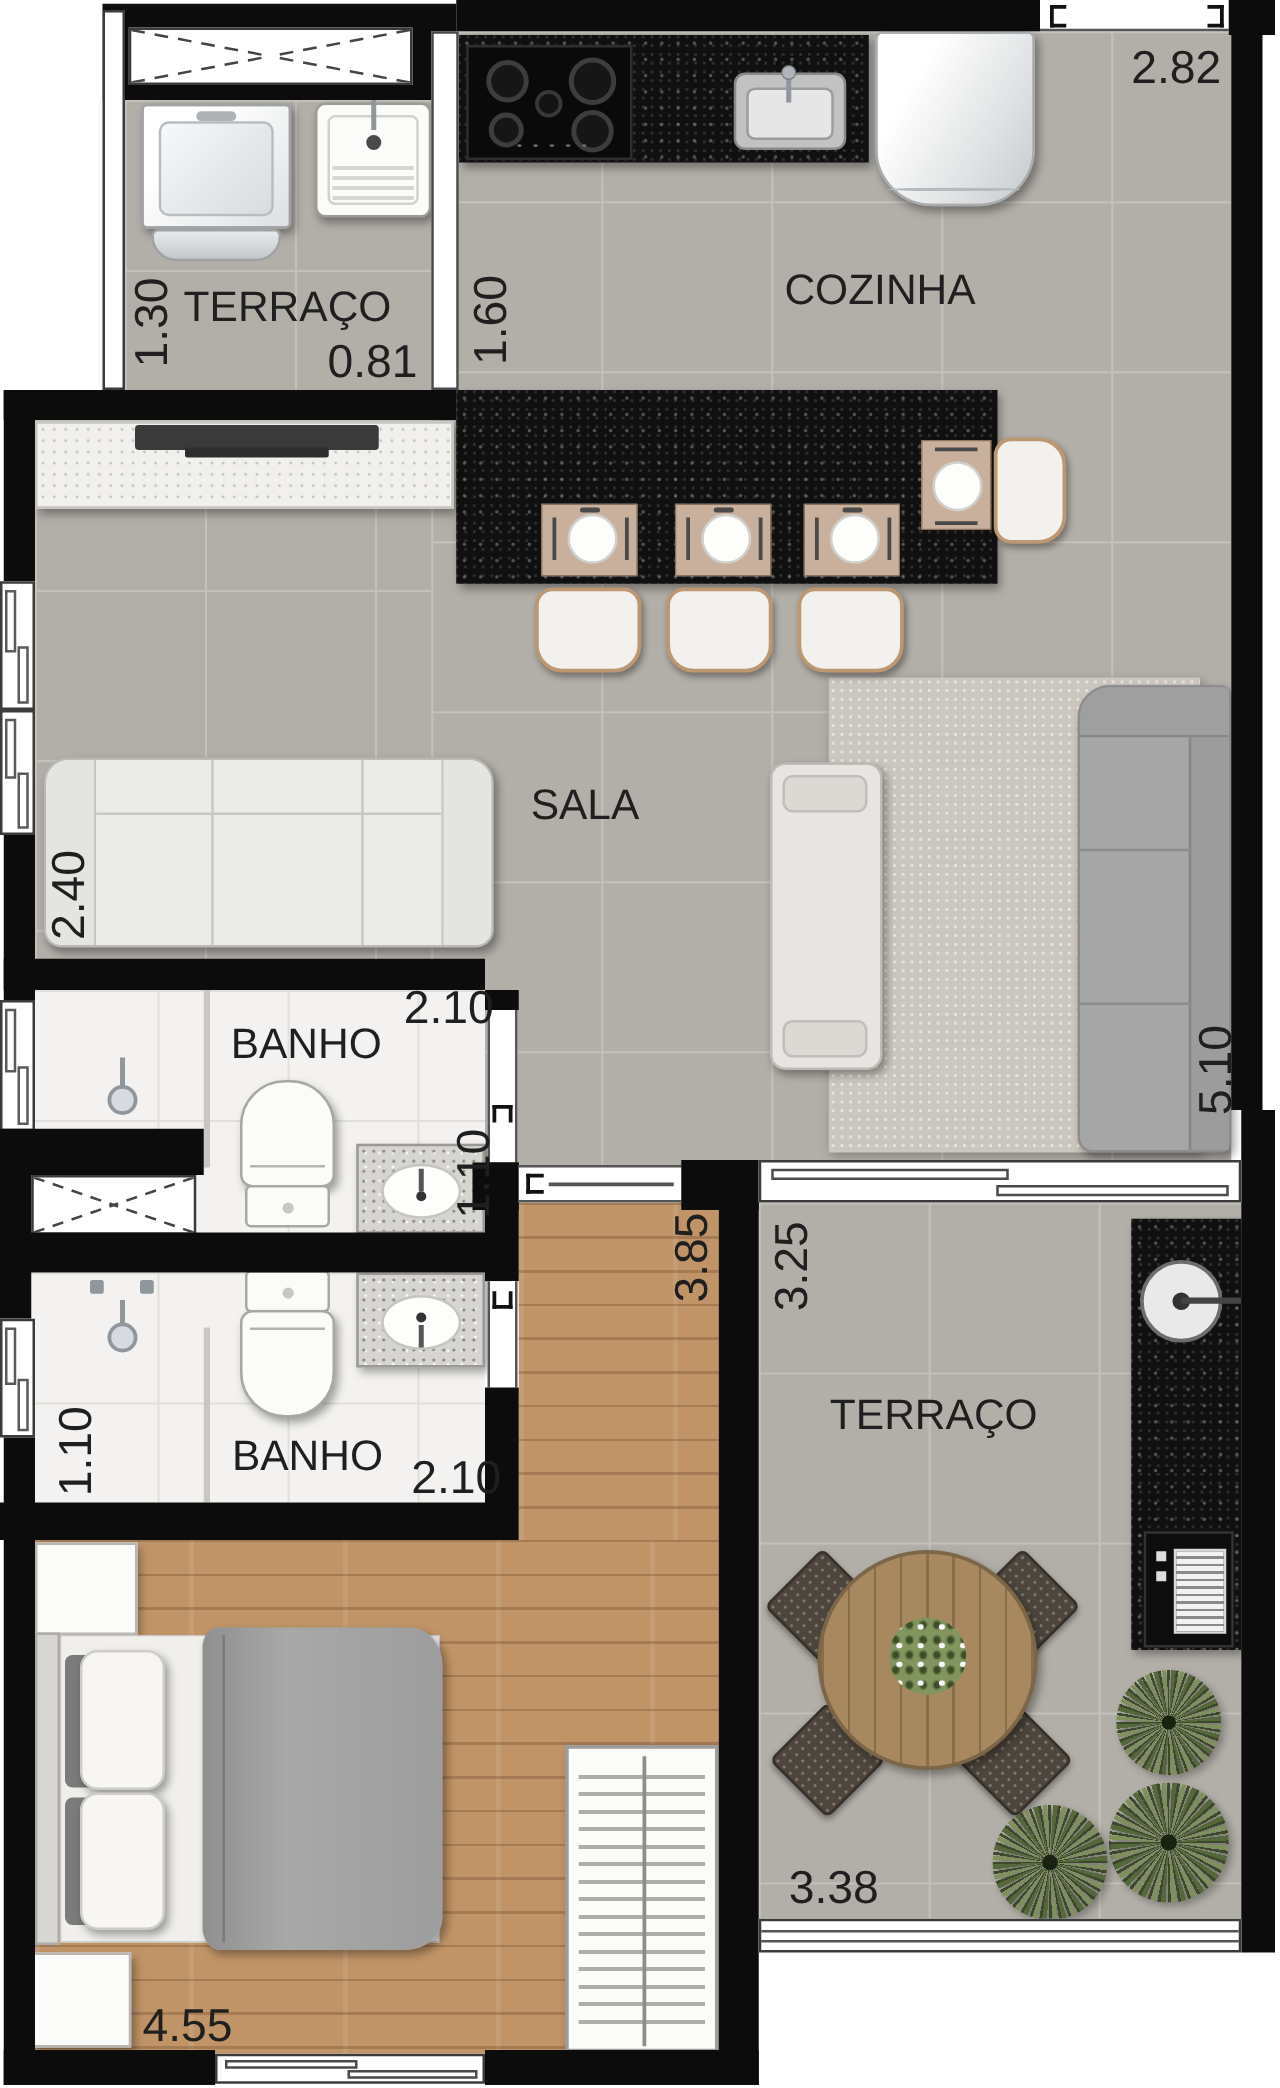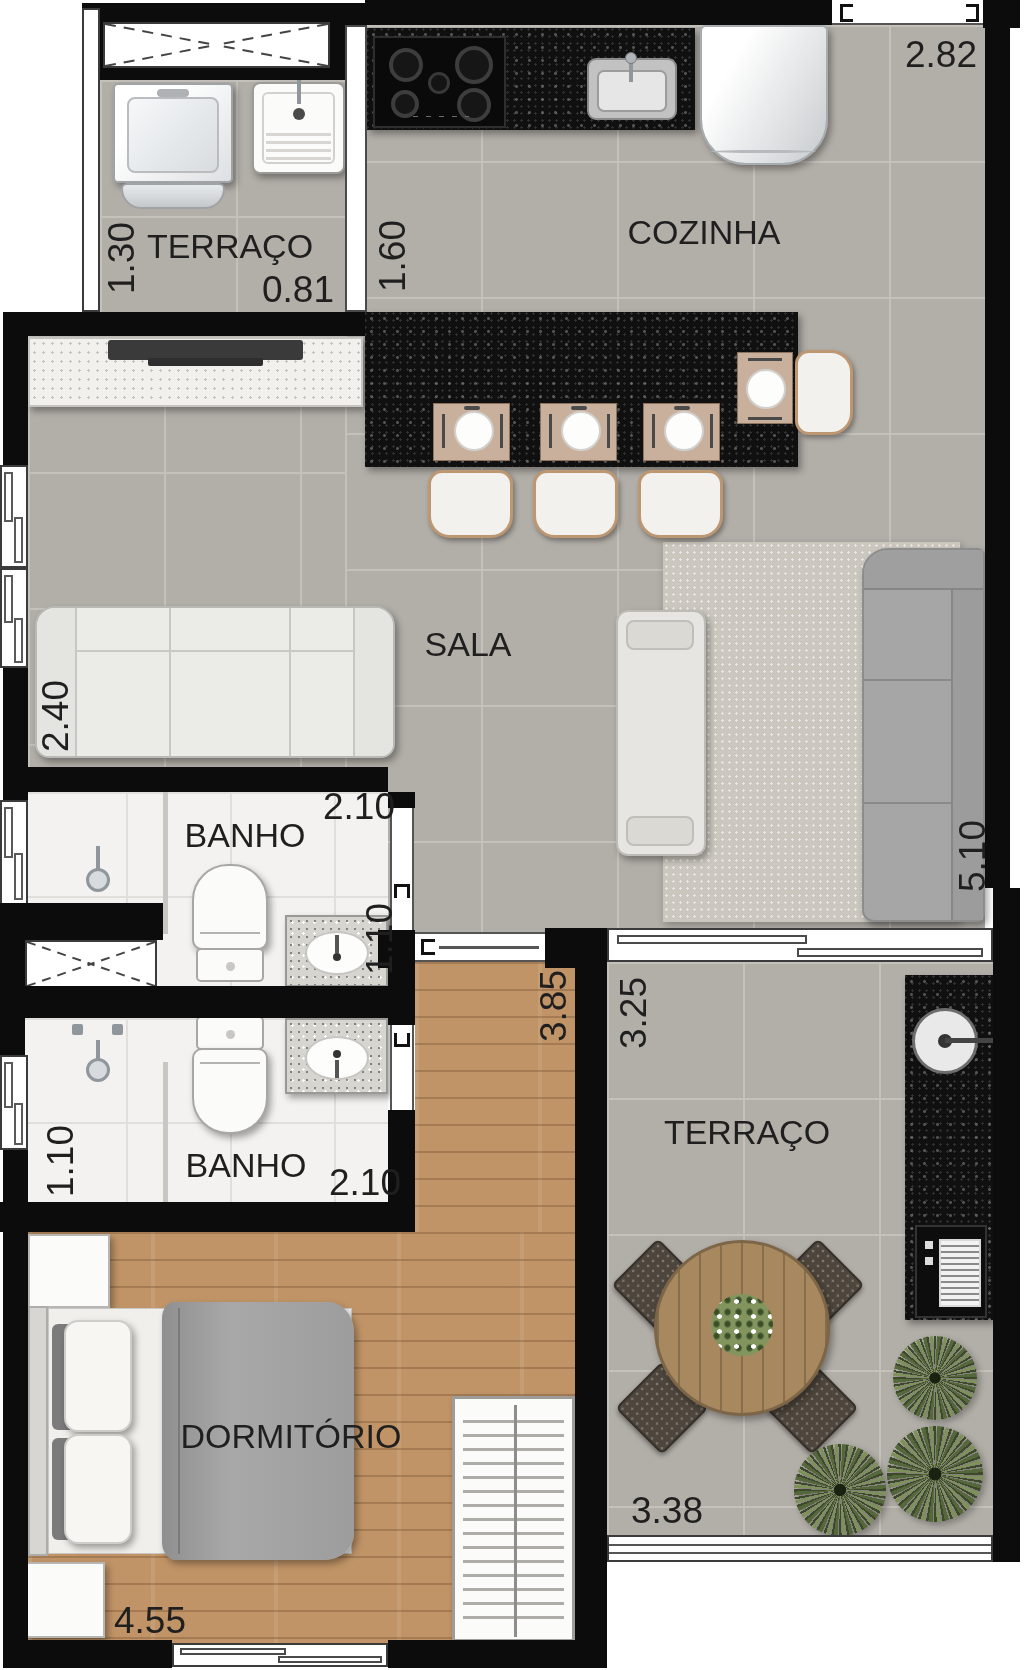--- a/index.html
+++ b/index.html
@@ -330,21 +330,20 @@
   <div class="lbl dim v" style="left:972px;top:856px;">5.10</div>
 
   <div class="lbl room" style="left:245px;top:835px;">BANHO</div>
   <div class="lbl dim" style="left:359px;top:806px;">2.10</div>
   <div class="lbl dim v" style="left:379px;top:939px;">1.10</div>
 
   <div class="lbl room" style="left:246px;top:1165px;">BANHO</div>
   <div class="lbl dim v" style="left:60px;top:1161px;">1.10</div>
   <div class="lbl dim" style="left:365px;top:1182px;">2.10</div>
 
-  <div class="lbl room" style="left:291px;top:1436px;">DORMITÓRIO</div>
   <div class="lbl dim" style="left:150px;top:1620px;">4.55</div>
   <div class="lbl dim v" style="left:553px;top:1006px;">3.85</div>
 
   <div class="lbl room" style="left:747px;top:1132px;">TERRAÇO</div>
   <div class="lbl dim v" style="left:633px;top:1013px;">3.25</div>
   <div class="lbl dim" style="left:667px;top:1510px;">3.38</div>
 
 </div>
 
 </body></html>

